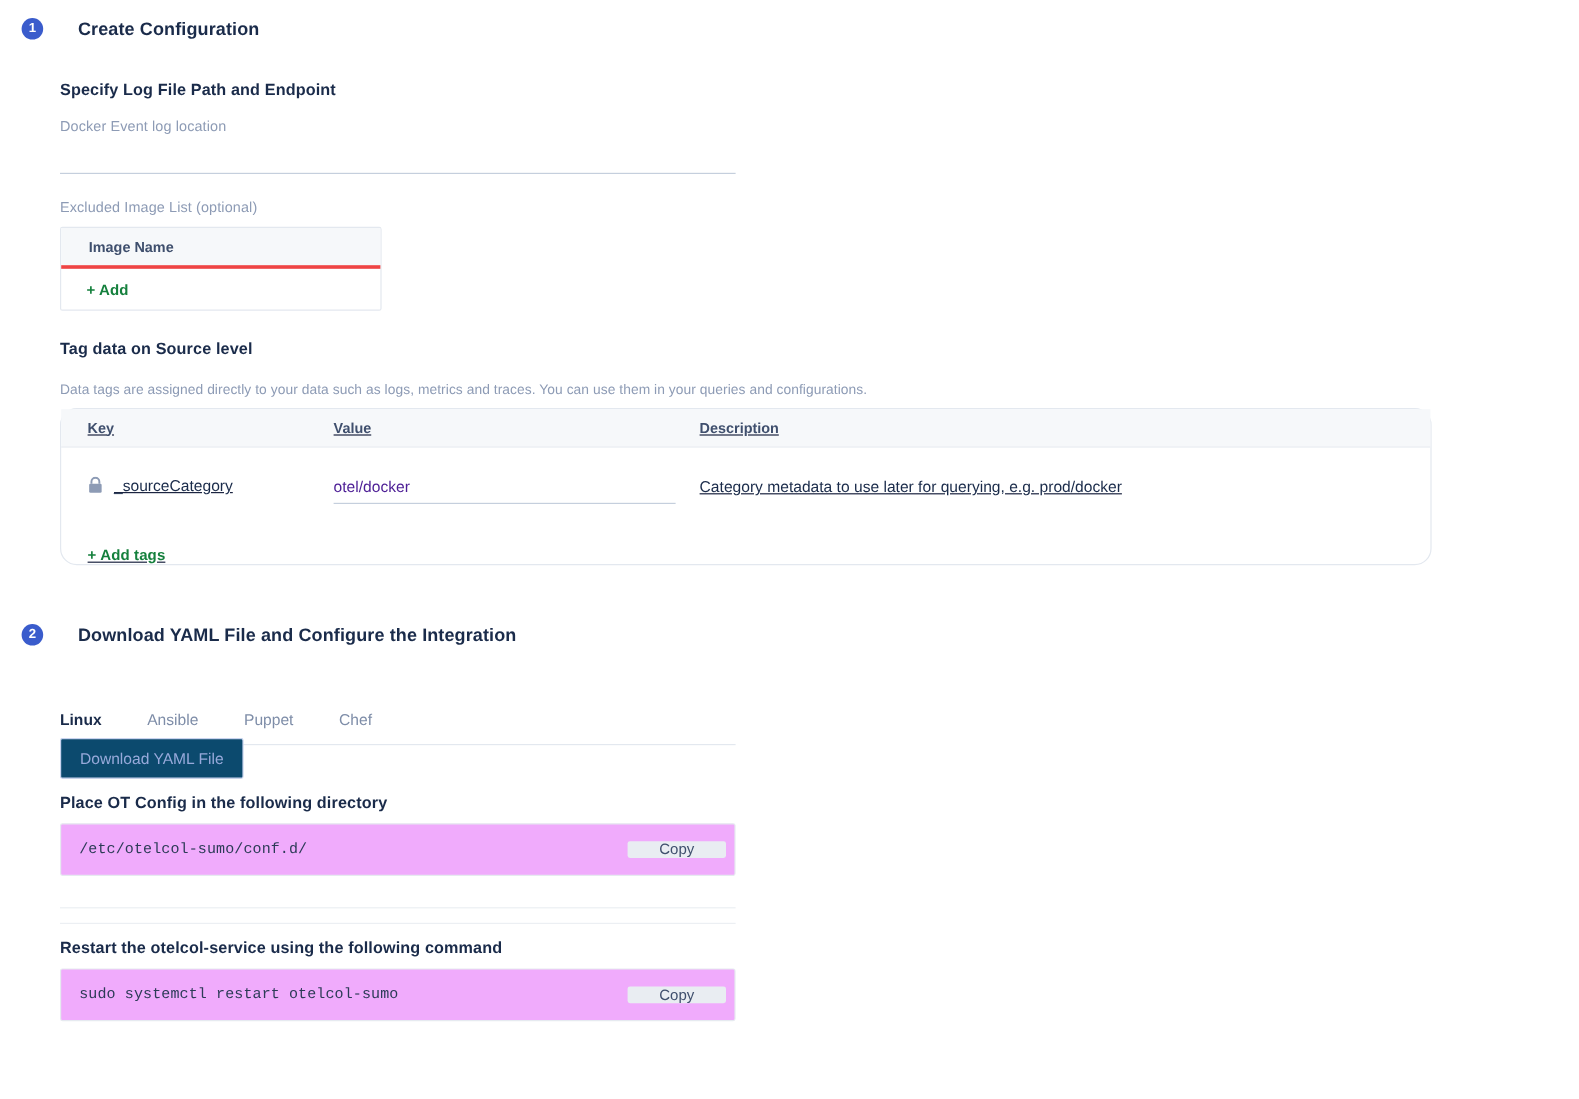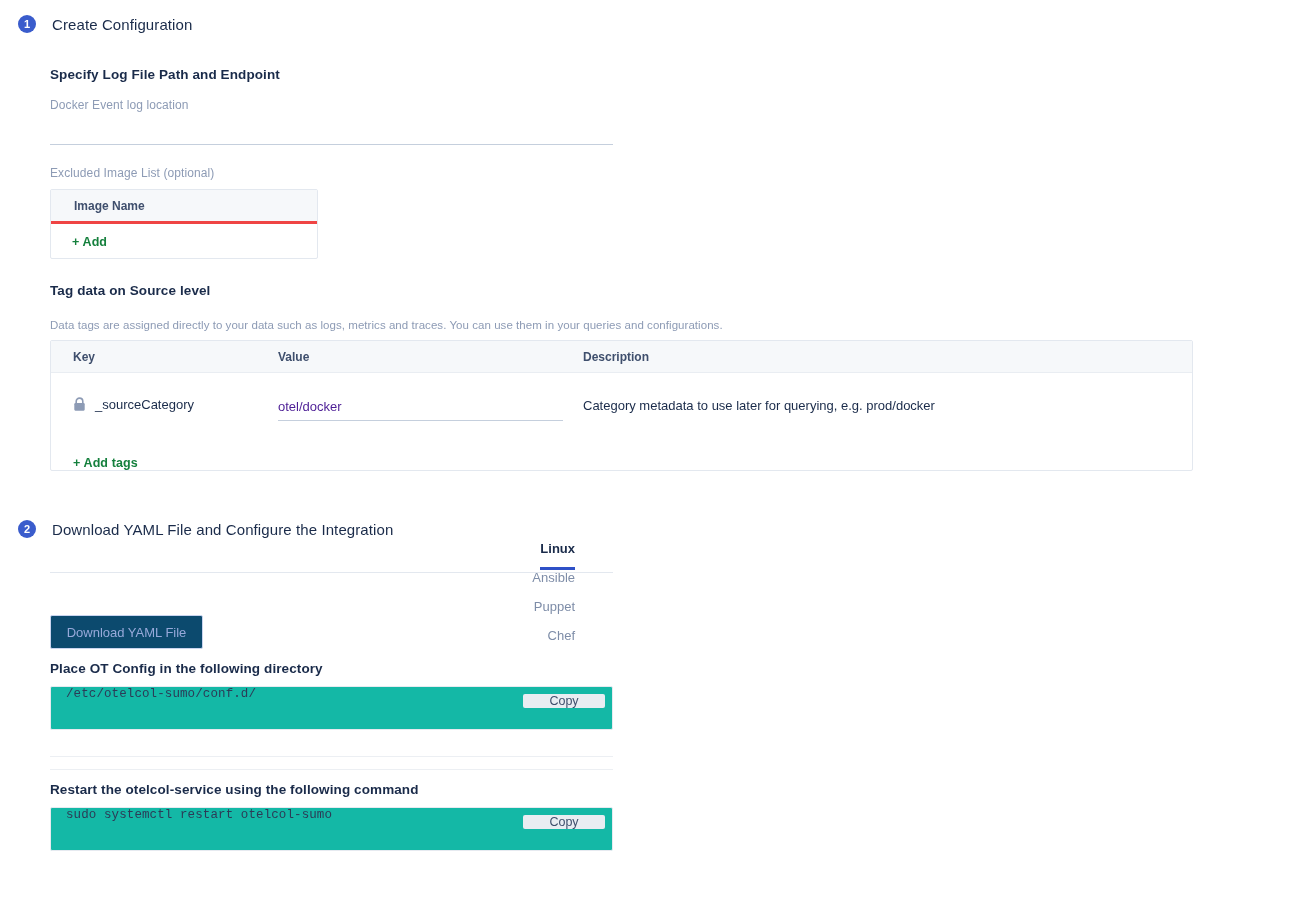--- a/index.html
+++ b/index.html
@@ -33,23 +33,23 @@
     font-size: 11px;
     font-weight: bold;
     display: flex;
     align-items: center;
     justify-content: center;
     line-height: 1;
     flex: 0 0 auto;
   }
   .step-title {
     font-size: 15px;
-    font-weight: normal;
-    color: #1a2b4a;
-    margin-left: 16px;
+    font-weight: bold;
+    color: #1a2b4a;
+    margin-left: 29px;
     letter-spacing: .1px;
   }
 
   
   .section-head {
     position: absolute;
     font-size: 13.5px;
     font-weight: bold;
     color: #1a2b4a;
     letter-spacing: .1px;
@@ -111,23 +111,24 @@
     font-size: 12.5px;
     font-weight: bold;
     cursor: pointer;
     letter-spacing: .1px;
   }
 
   
   .tag-table {
     position: absolute;
     border: 1px solid #e3e8ef;
-    border-radius: 2px;
+    border-radius: 14px;
     box-sizing: border-box;
     background: #ffffff;
+    text-decoration: underline;
   }
   .tag-head {
     background: #f6f8fa;
     border-bottom: 1px solid #e9edf2;
     height: 31px;
     display: flex;
     align-items: center;
     font-size: 12px;
     font-weight: bold;
     color: #3f4f6d;
@@ -216,24 +217,24 @@
     justify-content: center;
     box-sizing: border-box;
     cursor: default;
   }
 
   
   .code-block {
     position: absolute;
     border: 1px solid #e6eaf0;
     border-radius: 2px;
-    background: #14b8a6;
-    box-sizing: border-box;
-    display: flex;
-    align-items: flex-start;
+    background: #f0abfc;
+    box-sizing: border-box;
+    display: flex;
+    align-items: center;
     overflow: hidden;
     gap: 32px;
   }
   .code-text {
     flex: 1;
     display: flex;
     align-items: center;
     padding-left: 15px;
     font-family: "Liberation Mono", monospace;
     font-size: 12.5px;
@@ -314,21 +315,21 @@
   <div class="tag-foot">
     <span class="link-action">+ Add tags</span>
   </div>
 </div>
 
 <div class="step-row" style="left:18px; top:520px;">
   <div class="step-badge">2</div>
   <div class="step-title">Download YAML File and Configure the Integration</div>
 </div>
 
-<div class="tabs" style="left:50px; top:540px; width:563px; height:33px;flex-direction:column;">
+<div class="tabs" style="left:50px; top:588px; width:563px; height:33px;">
   <div class="tab active">Linux</div>
   <div class="tab">Ansible</div>
   <div class="tab">Puppet</div>
   <div class="tab">Chef</div>
 </div>
 
 <div class="ghost-btn" style="left:50px; top:615px; width:153px; height:34px;">Download YAML File</div>
 
 <div class="section-head" style="left:50px; top:661px;">Place OT Config in the following directory</div>
 

